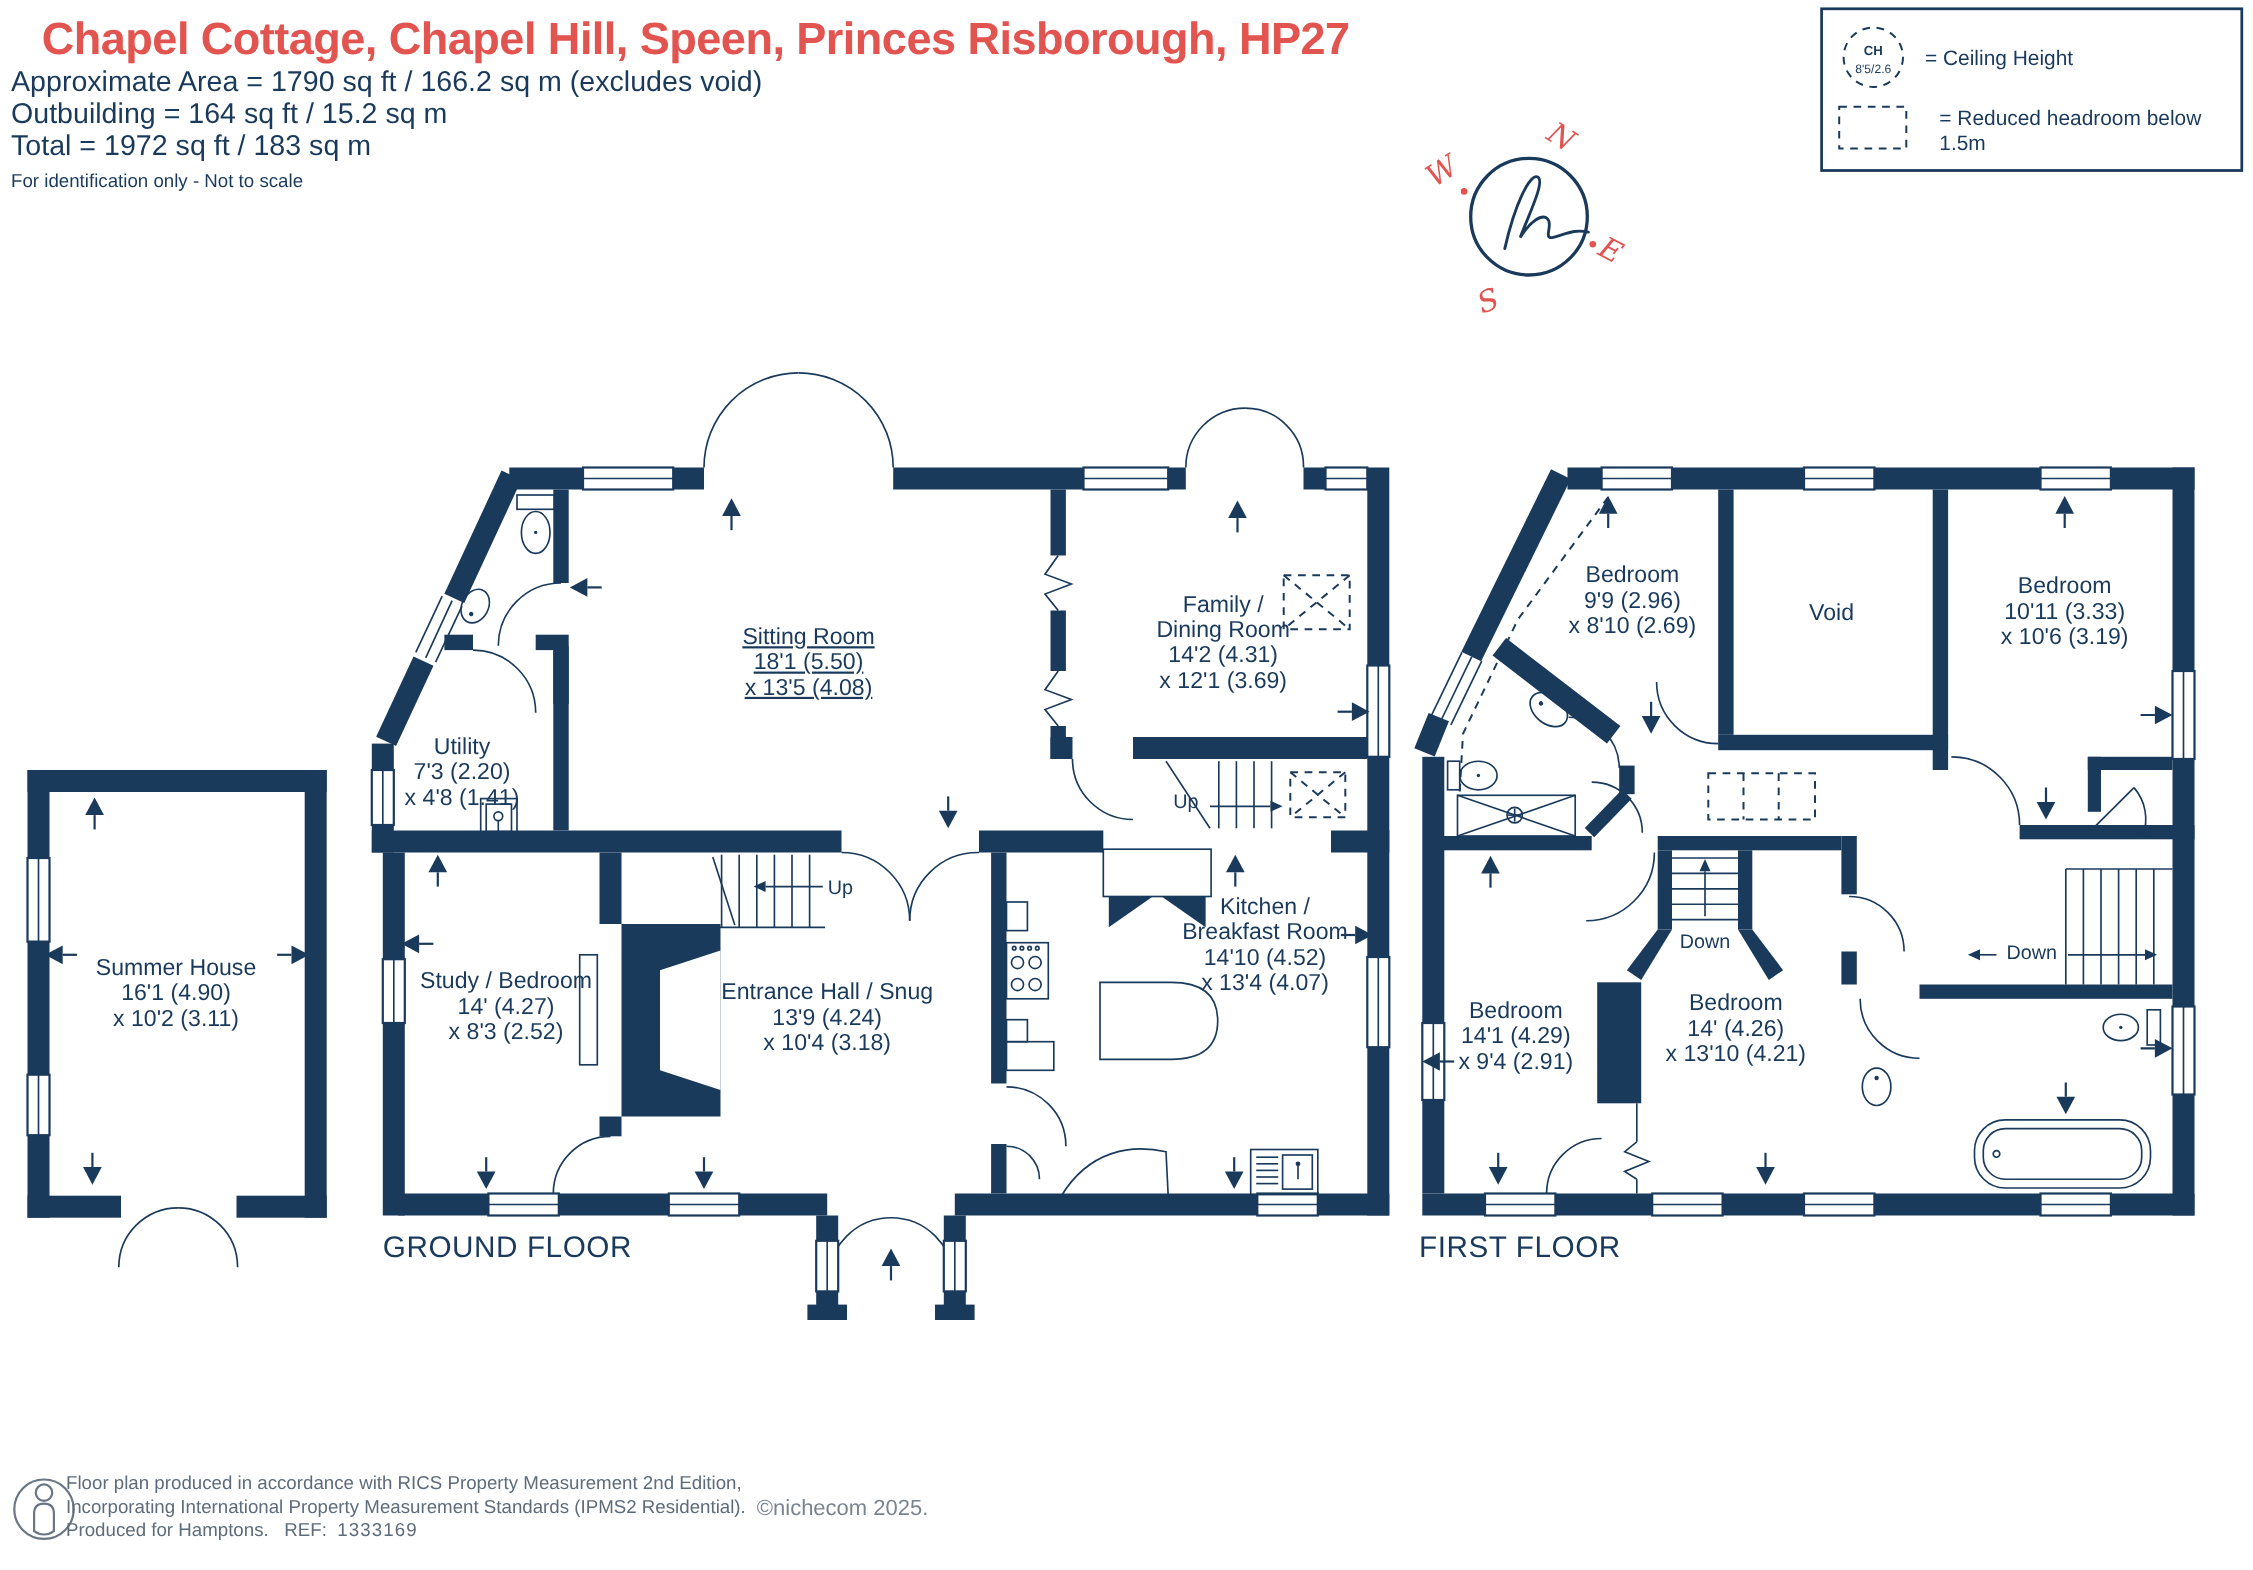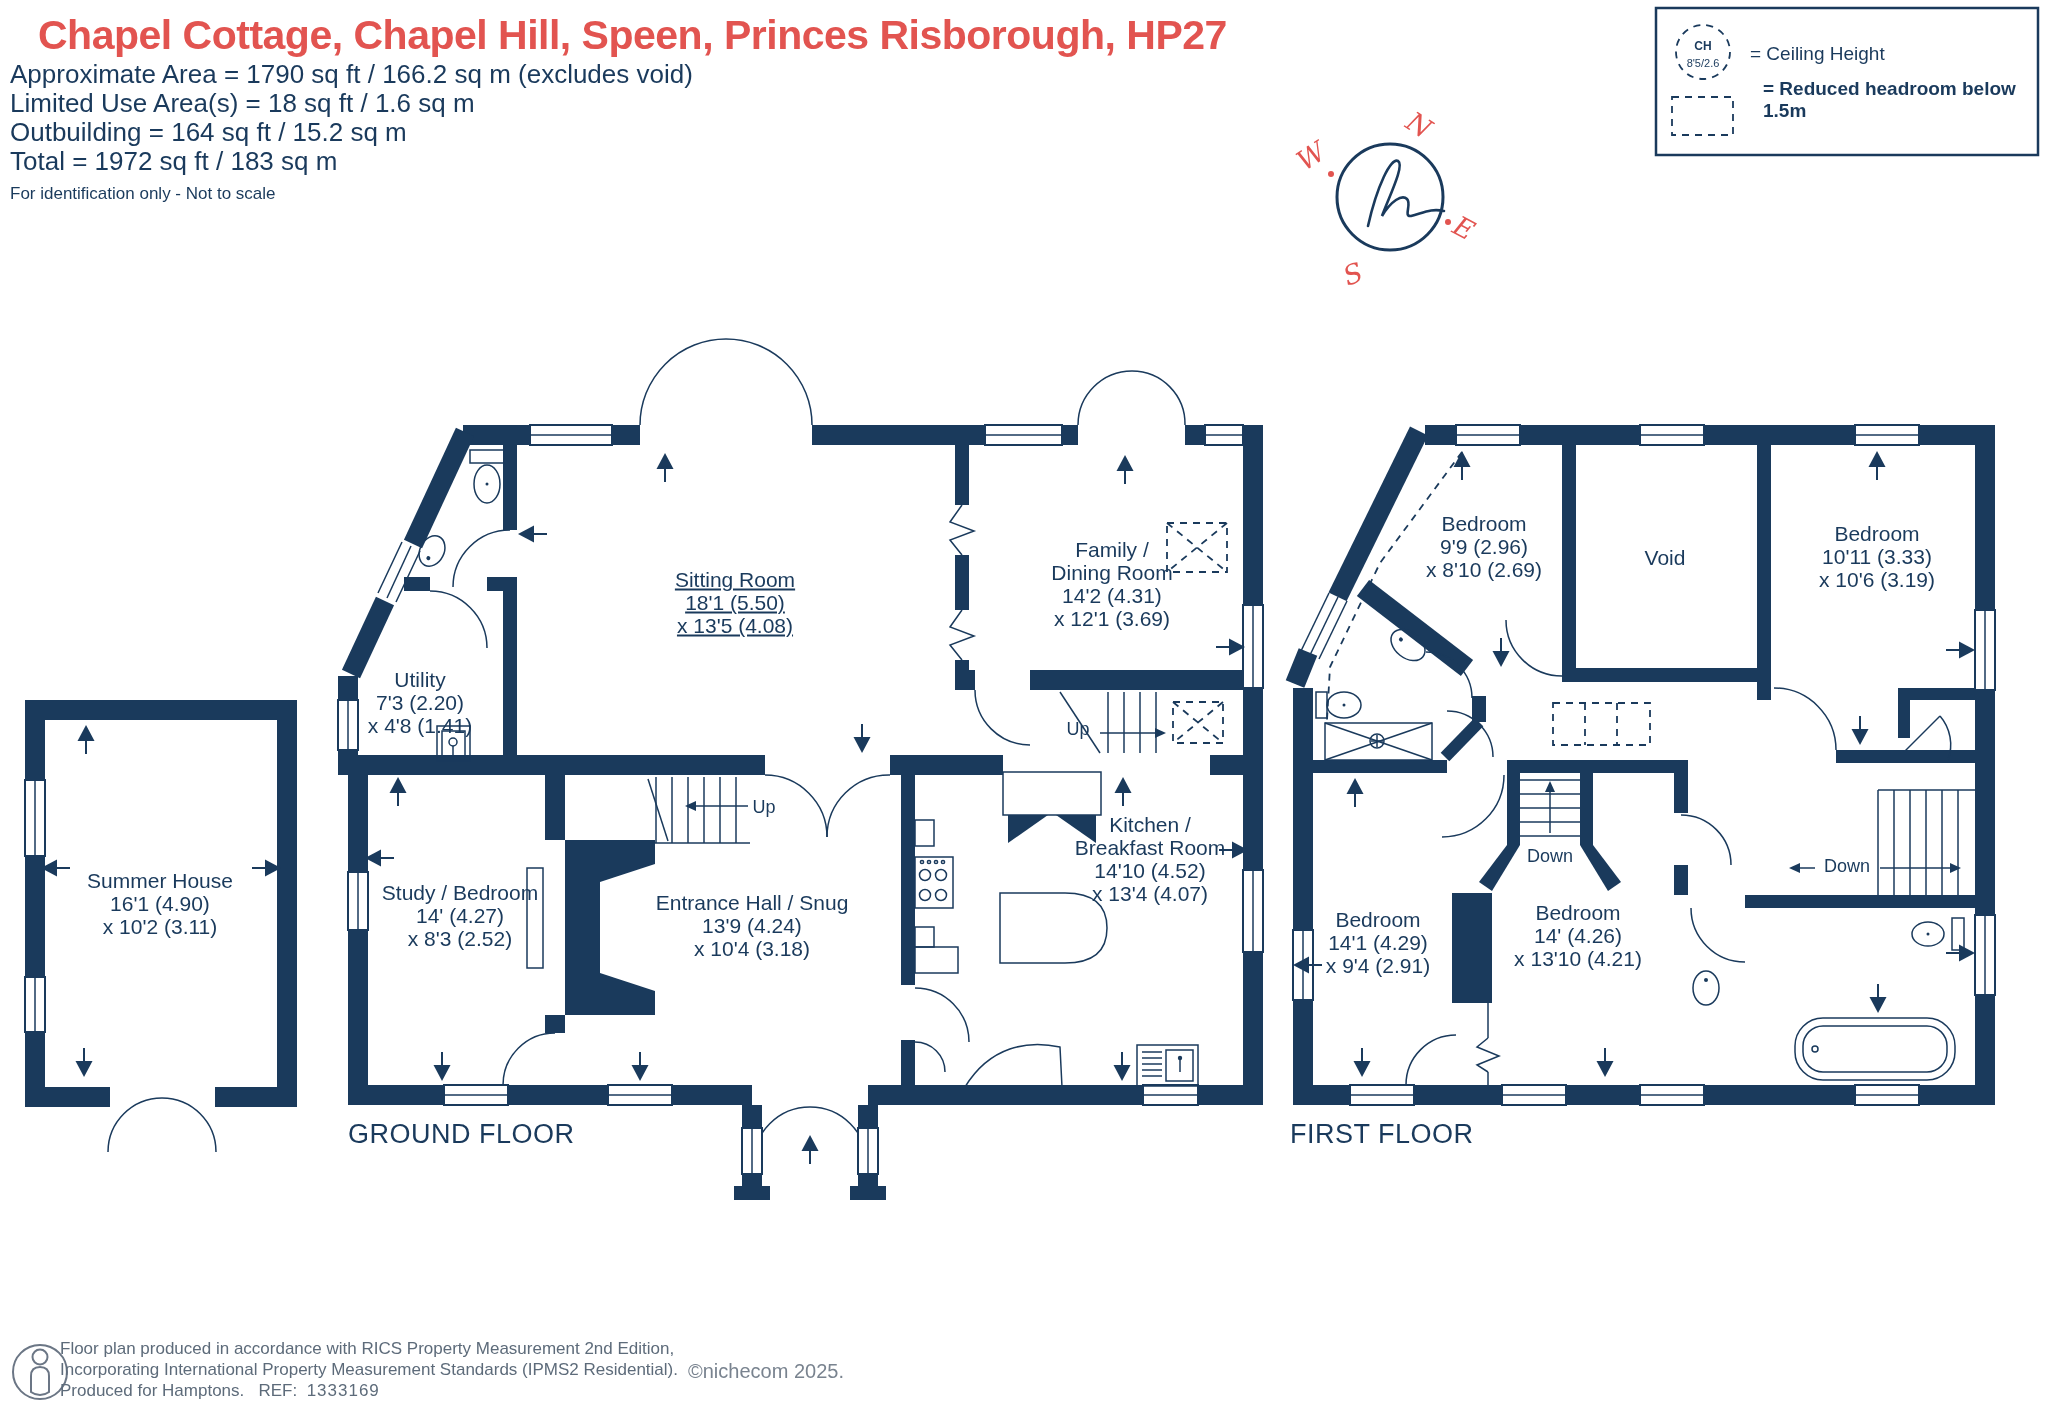--- a/index.html
+++ b/index.html
@@ -442,30 +442,29 @@
   <g stroke="#6b7685" stroke-width="2" fill="none">
     <circle cx="40" cy="1372" r="27"></circle>
     <circle cx="40" cy="1357" r="7.5"></circle>
     <path d="M31,1392 L31,1376 Q31,1367 40,1367 Q49,1367 49,1376 L49,1392 Q45,1395 40,1395 Q35,1395 31,1392 Z"></path>
   </g>
 </svg>
 
 <div class="hdr">
   <div class="title">Chapel Cottage, Chapel Hill, Speen, Princes Risborough, HP27</div>
   <div class="aline">Approximate Area = 1790 sq ft / 166.2 sq m (excludes void)</div>
-  <div class="aline">Limited Use Area(s) = 18 sq ft / 1.6 sq m</div>
   <div class="aline">Outbuilding = 164 sq ft / 15.2 sq m</div>
   <div class="aline">Total = 1972 sq ft / 183 sq m</div>
   <div class="note">For identification only - Not to scale</div>
 </div>
 
 <div class="legend-ch" style="left:1703px;top:46px;font-size:12px;font-weight:bold;">CH</div>
 <div class="legend-ch" style="left:1703px;top:63px;font-size:11px;">8'5/2.6</div>
 <div class="legend-text" style="left:1750px;top:54px;">= Ceiling Height</div>
-<div class="legend-text" style="left:1763px;top:100px;font-weight:bold;">= Reduced headroom below 1.5m</div>
+<div class="legend-text" style="left:1763px;top:120px;">= Reduced headroom below 1.5m</div>
 
 <span class="compass-letter" style="left:1419px;top:125px;transform:translate(-50%,-50%) rotate(33deg);">N</span>
 <span class="compass-letter" style="left:1311px;top:156px;transform:translate(-50%,-50%) rotate(-33deg);">W</span>
 <span class="compass-letter" style="left:1464px;top:228px;transform:translate(-50%,-50%) rotate(28deg);">E</span>
 <span class="compass-letter" style="left:1353px;top:274px;transform:translate(-50%,-50%) rotate(-20deg);">S</span>
 
 <div class="lbl" style="left:735px;top:602px;text-decoration:underline;">
   <div>Sitting Room</div>
   <div>18'1 (5.50)</div>
   <div>x 13'5 (4.08)</div>

